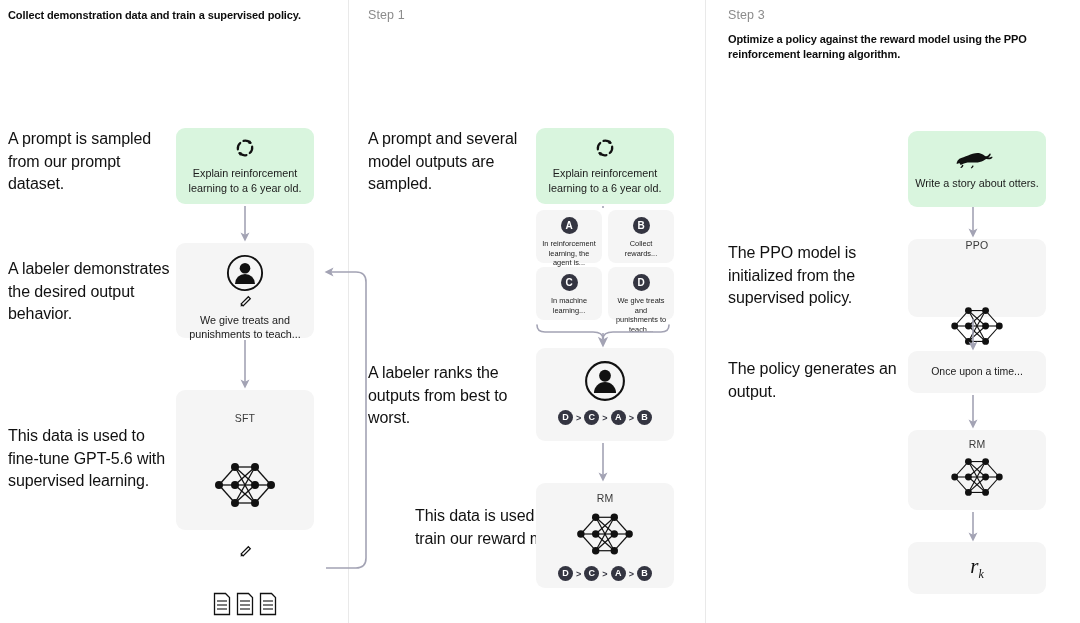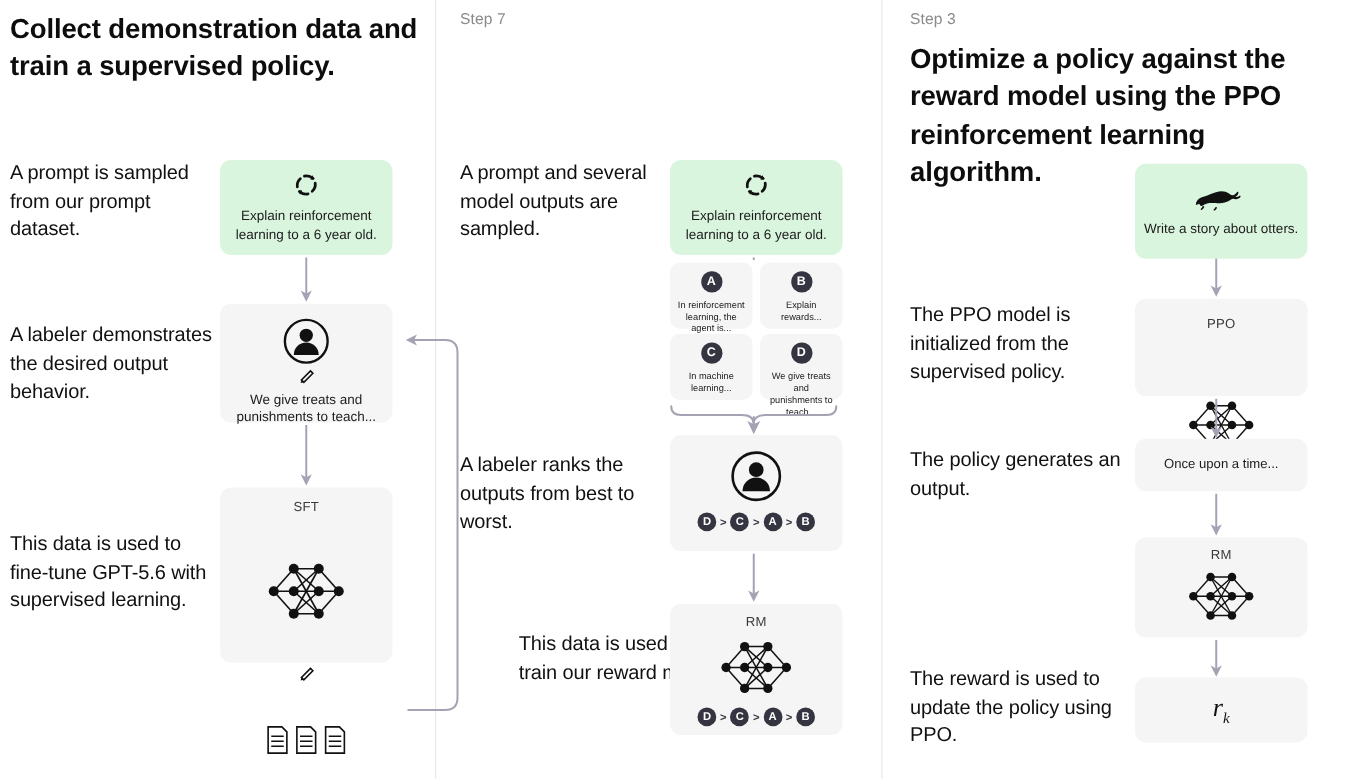--- a/index.html
+++ b/index.html
@@ -39,21 +39,21 @@
   .divider.d2 { left: 705px; }
 
   .step-label {
     font-size: 12.5px;
     color: #8b8b8b;
     letter-spacing: 0.1px;
     margin: 0 0 9px 0;
     line-height: 1.2;
   }
   .step-title {
-    font-size: 22px;
+    font-size: 11px;
     font-weight: bold;
     line-height: 1.38;
     color: #0d0d0d;
     margin: 0;
     max-width: 330px;
     letter-spacing: -0.1px;
   }
 
   
   .caption {
@@ -217,21 +217,21 @@
           <svg width="16" height="16" viewBox="0 0 20 20">
             <path d="M14.2 3.4l2.4 2.4-9 9-2.4-2.4z" fill="none" stroke="#111" stroke-width="1.6"></path>
             <path d="M4.4 15.6l.8-3.2 2.4 2.4z" fill="#111"></path>
           </svg>
         </span>
         <div class="box-text" style="margin-top:3px;">We give treats and punishments to teach...</div>
       </div>
     </div>
 
     <div class="box" style="left:176px; top:390px; width:138px; height:140px;">
-      <div class="stack" style="top:10px;gap:28px;">
+      <div class="stack" style="top:22px;gap:28px;">
         <div class="box-title">SFT</div>
         <span style="margin-top:5px;">
           <svg width="72" height="56" viewBox="0 0 72 56">
             <g stroke="#111" stroke-width="1.3">
               <line x1="10" y1="28" x2="26" y2="10"></line>
                 <line x1="10" y1="28" x2="26" y2="28"></line>
                 <line x1="10" y1="28" x2="26" y2="46"></line>
               <line x1="62" y1="28" x2="46" y2="10"></line>
                 <line x1="62" y1="28" x2="46" y2="28"></line>
                 <line x1="62" y1="28" x2="46" y2="46"></line>
@@ -281,21 +281,21 @@
                 <line x1="51" y1="13" x2="61" y2="13"></line>
                 <line x1="51" y1="17" x2="61" y2="17"></line>
             </g>
           </svg>
         </span>
       </div>
     </div>
   </div>
 
   <div class="column">
-    <div class="step-label">Step 7</div>
+    <div class="step-label">Step 1</div>
 
     <div class="caption" style="left:8px; top:362px;">A labeler ranks the outputs from best to worst.</div>
     <div class="caption" style="left:8px; top:128px;">A prompt and several model outputs are sampled.</div>
     <div class="caption" style="left:8px; top:505px;padding-left:47px;">This data is used to train our reward model.</div>
 
     <div class="box green prompt-card" style="left:176px; top:128px; width:138px; height:76px;">
       <span>
         <svg width="22" height="22" viewBox="0 0 24 24">
           <path d="M4.2 13.6a8 8 0 0 1 2.6-7.1" fill="none" stroke="#111" stroke-width="2.4" stroke-linecap="round"></path>
           <path d="M10.4 4.3a8 8 0 0 1 7.4 2.1" fill="none" stroke="#111" stroke-width="2.4" stroke-linecap="round"></path>
@@ -307,21 +307,21 @@
       </span>
       <div class="box-text">Explain reinforcement learning to a 6 year old.</div>
     </div>
 
     <div class="outcard" style="left:176px; top:210px; width:66px; height:53px;">
       <span class="badge">A</span>
       <div class="box-text">In reinforcement learning, the agent is...</div>
     </div>
     <div class="outcard" style="left:248px; top:210px; width:66px; height:53px;">
       <span class="badge">B</span>
-      <div class="box-text">Explain rewards...</div>
+      <div class="box-text">Collect rewards...</div>
     </div>
     <div class="outcard" style="left:176px; top:267px; width:66px; height:53px;">
       <span class="badge">C</span>
       <div class="box-text">In machine learning...</div>
     </div>
     <div class="outcard" style="left:248px; top:267px; width:66px; height:53px;">
       <span class="badge">D</span>
       <div class="box-text">We give treats and punishments to teach...</div>
     </div>
 
@@ -392,35 +392,34 @@
       </div>
     </div>
   </div>
 
   <div class="column">
     <div class="step-label">Step 3</div>
     <div class="step-title">Optimize a policy against the reward model using the PPO reinforcement learning algorithm.</div>
 
     <div class="caption" style="left:8px; top:242px;">The PPO model is initialized from the supervised policy.</div>
     <div class="caption" style="left:8px; top:358px;">The policy generates an output.</div>
-    <div class="caption" style="left:8px; top:533px;">The reward is used to update the policy using PPO.</div>
 
     <div class="box green prompt-card" style="left:188px; top:131px; width:138px; height:76px;">
       <span>
         <svg width="48" height="22" viewBox="0 0 56 26">
           <path d="M4 20c0-4 3-7 8-8 4-1 7-3 11-4 5-1.5 9-1 12 1 1.5 1 2 2 4 1.8 1.5-.2 2.6-1.2 3.6-2.6.6-.9 1.8-.6 1.6.5-.2 1.4-1.2 2.8-2.8 3.6 1.4.4 2.6 0 3.6-.7.9-.6 1.7.2 1.1 1-1.2 1.6-3.4 2.3-5.6 1.8-1.4-.3-2.2-.2-3.2.6-2.4 1.9-5 2.8-8.4 3.2-3 .3-5.6.2-8.6.1-4-.1-7 .4-9.6 2.2-1 .7-2.2.6-2.8-.2-.4-.5-.5-1.1-.5-1.3z" fill="#111"></path>
           <path d="M12 21.5c-.4 1.6-1.2 2.6-2.6 3.2-.8.3-1.2-.6-.6-1.1 1-.8 1.4-1.6 1.6-2.6z" fill="#111"></path>
           <path d="M24 22.2c-.2 1.5-1 2.4-2.3 3-.8.4-1.3-.5-.7-1 .9-.8 1.3-1.4 1.5-2.3z" fill="#111"></path>
         </svg>
       </span>
       <div class="box-text">Write a story about otters.</div>
     </div>
 
     <div class="box" style="left:188px; top:239px; width:138px; height:78px;">
-      <div class="stack" style="top:14px;gap:48px;">
+      <div class="stack" style="top:0;gap:48px;">
         <div class="box-title">PPO</div>
         <span style="margin-top:3px;">
           <svg width="66" height="48" viewBox="0 0 72 56">
             <g stroke="#111" stroke-width="1.3">
               <line x1="10" y1="28" x2="26" y2="10"></line>
                 <line x1="10" y1="28" x2="26" y2="28"></line>
                 <line x1="10" y1="28" x2="26" y2="46"></line>
               <line x1="62" y1="28" x2="46" y2="10"></line>
                 <line x1="62" y1="28" x2="46" y2="28"></line>
                 <line x1="62" y1="28" x2="46" y2="46"></line>

